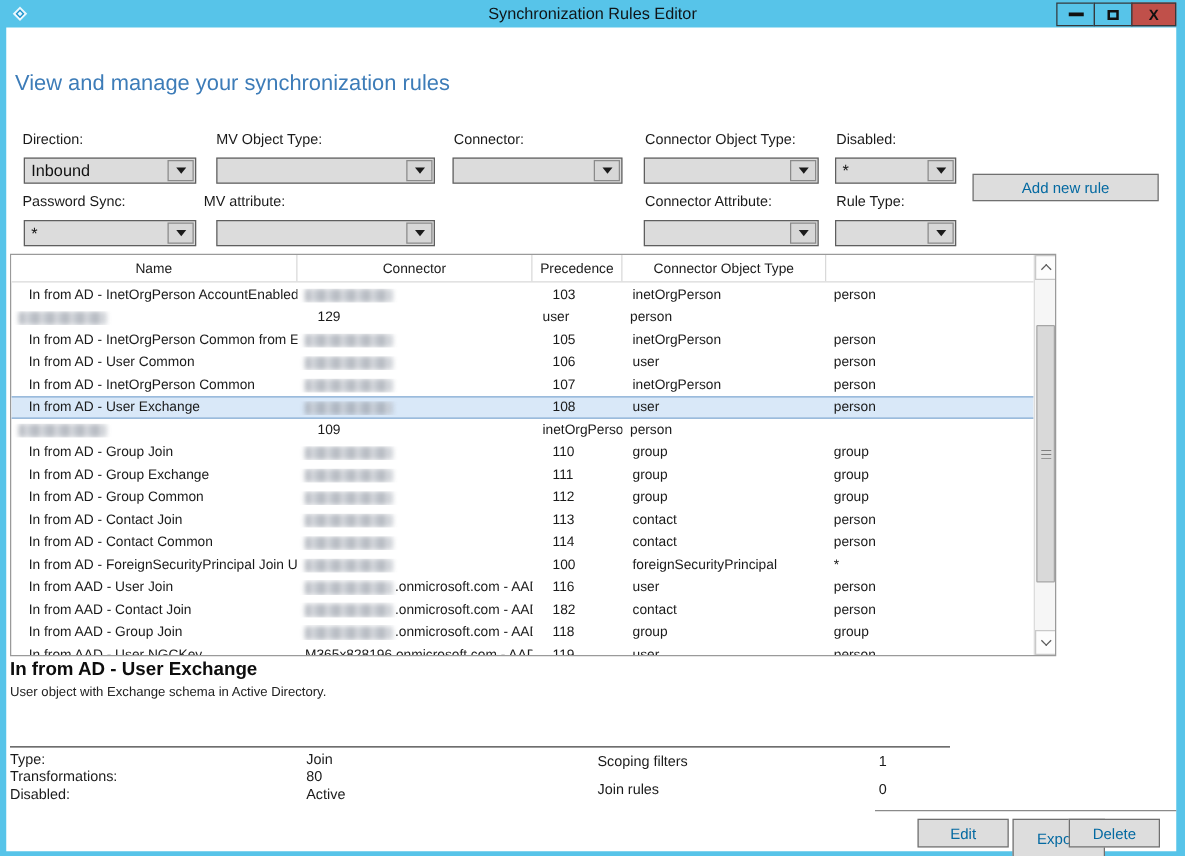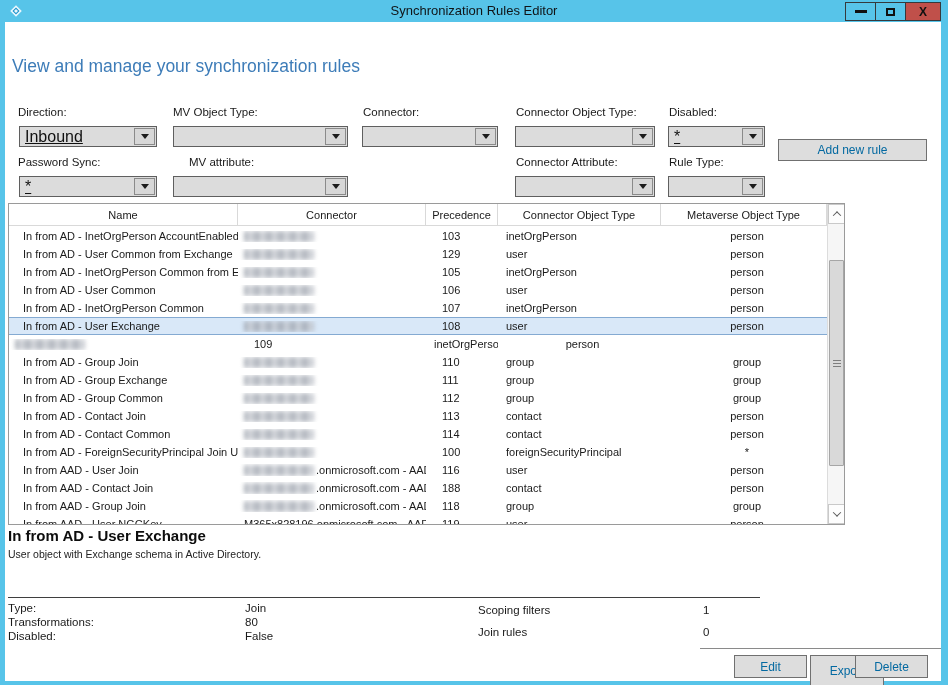--- a/index.html
+++ b/index.html
@@ -27,36 +27,36 @@
   #btn-close{left:905px;width:36px;background:var(--close);}
   .glyph-min{width:12px;height:3px;background:#111;}
   .glyph-max{width:9px;height:8px;border:2px solid #111;}
   .glyph-close{font-size:12px;font-weight:bold;color:#111;line-height:1;}
   
   #content{position:absolute;left:5px;top:22px;width:936px;height:659px;background:#ffffff;}
   
   #page-heading{position:absolute;left:7px;top:34px;font-size:17.5px;color:var(--heading);}
   .flabel{position:absolute;font-size:11.5px;color:#1a1a1a;}
   .combo{position:absolute;height:21px;background:var(--combo-bg);border:1px solid var(--combo-border);display:flex;align-items:center;}
-  .combo-value{flex:1;font-size:16px;padding-left:5px;color:#111;white-space:nowrap;overflow:hidden;text-decoration:underline;}
+  .combo-value{flex:1;font-size:13px;padding-left:5px;color:#111;white-space:nowrap;overflow:hidden;}
   .combo-arrow{width:21px;height:17px;margin:1px;border:1px solid #8a8a8a;background:#d7d7d7;display:flex;align-items:center;justify-content:center;}
   .combo-arrow::after{content:'';border-left:4px solid transparent;border-right:4px solid transparent;border-top:5px solid #1b1b1b;}
   .pushbtn{position:absolute;background:var(--btn-bg);border:1px solid var(--btn-border);font-size:12px;display:flex;align-items:center;justify-content:center;color:#0369a1;cursor:default;}
   
   #rules-table{position:absolute;left:3px;top:181px;width:837px;height:322px;border:1px solid #9a9a9a;background:#fff;overflow:hidden;}
   #theader{position:absolute;left:0;top:0;width:818px;height:22px;display:grid;grid-template-columns:229px 188px 72px 163px 166px;border-bottom:1px solid #d9d9d9;background:#fff;}
   .hcell{display:flex;align-items:center;justify-content:center;font-size:11px;border-right:1px solid #d9d9d9;white-space:nowrap;overflow:hidden;}
   #tbody{position:absolute;left:0;top:23px;width:818px;height:297px;overflow:hidden;}
   .trow{display:grid;grid-template-columns:229px 188px 72px 163px 166px;height:18px;align-items:center;font-size:11px;white-space:nowrap;}
   .trow>div{overflow:hidden;}
   .cell-name{padding-left:14px;}
   .cell-conn{padding-left:6px;display:flex;align-items:center;}
   .cell-prec{padding-left:16px;}
   .cell-cot{padding-left:8px;}
-  .cell-mot{padding-left:6px;text-align:center;}
+  .cell-mot{padding-left:6px;}
   .trow.selected{background:var(--selected-bg);border-top:1px solid var(--selected-border);border-bottom:1px solid var(--selected-border);height:18px;}
   .blur-blob{display:inline-block;width:70px;height:11px;margin-right:2px;border-radius:2px;
     background:repeating-linear-gradient(90deg,#9aa0aa 0 4px,#c9ccd2 4px 8px,#aab0b9 8px 12px);
     filter:blur(2px);opacity:.75;flex:0 0 auto;}
   
   #vscroll{position:absolute;right:0;top:0;width:17px;height:320px;background:#f6f6f6;border-left:1px solid #dcdcdc;}
   .scroll-btn{position:absolute;left:0;width:17px;height:20px;background:#fdfdfd;border:1px solid #c9c9c9;display:flex;align-items:center;justify-content:center;}
   #scroll-up{top:0;}
   #scroll-down{bottom:0;}
   .chev{width:6px;height:6px;border-left:1.5px solid #5a5a5a;border-top:1.5px solid #5a5a5a;}
@@ -120,21 +120,21 @@
       <span class="combo-arrow"></span>
     </div>
     <div class="combo" style="left:663px;top:104px;width:97px;">
       <span class="combo-value">*</span>
       <span class="combo-arrow"></span>
     </div>
 
     <div class="pushbtn" style="left:773px;top:117px;width:149px;height:22px;">Add new rule</div>
 
     <div class="flabel" style="left:13px;top:134px;">Password Sync:</div>
-    <div class="flabel" style="left:184px;top:134px;">MV attribute:</div>
+    <div class="flabel" style="left:158px;top:134px;">MV attribute:</div>
     <div class="flabel" style="left:511px;top:134px;">Connector Attribute:</div>
     <div class="flabel" style="left:664px;top:134px;">Rule Type:</div>
 
     <div class="combo" style="left:14px;top:154px;width:138px;">
       <span class="combo-value">*</span>
       <span class="combo-arrow"></span>
     </div>
     <div class="combo" style="left:168px;top:154px;width:175px;">
       <span class="combo-value"></span>
       <span class="combo-arrow"></span>
@@ -147,34 +147,32 @@
       <span class="combo-value"></span>
       <span class="combo-arrow"></span>
     </div>
 
     <div id="rules-table">
       <div id="theader">
         <div class="hcell">Name</div>
         <div class="hcell">Connector</div>
         <div class="hcell">Precedence</div>
         <div class="hcell">Connector Object Type</div>
-        <div class="hcell">Metaverse Object Type</div>
       </div>
       <div id="tbody">
           <div class="trow">
     <div class="cell-name">In from AD - InetOrgPerson AccountEnabled</div>
     <div class="cell-conn">
               <span class="blur-blob"></span>
             </div>
     <div class="cell-prec">103</div>
     <div class="cell-cot">inetOrgPerson</div>
     <div class="cell-mot">person</div>
   </div>
           <div class="trow">
-    <div class="cell-name">In from AD - User Common from Exchange</div>
     <div class="cell-conn">
               <span class="blur-blob"></span>
             </div>
     <div class="cell-prec">129</div>
     <div class="cell-cot">user</div>
     <div class="cell-mot">person</div>
   </div>
           <div class="trow">
     <div class="cell-name">In from AD - InetOrgPerson Common from E:</div>
     <div class="cell-conn">
@@ -282,21 +280,21 @@
     <div class="cell-prec">116</div>
     <div class="cell-cot">user</div>
     <div class="cell-mot">person</div>
   </div>
           <div class="trow">
     <div class="cell-name">In from AAD - Contact Join</div>
     <div class="cell-conn">
               <span class="blur-blob"></span>
               <span>.onmicrosoft.com - AAD</span>
             </div>
-    <div class="cell-prec">188</div>
+    <div class="cell-prec">182</div>
     <div class="cell-cot">contact</div>
     <div class="cell-mot">person</div>
   </div>
           <div class="trow">
     <div class="cell-name">In from AAD - Group Join</div>
     <div class="cell-conn">
               <span class="blur-blob"></span>
               <span>.onmicrosoft.com - AAD</span>
             </div>
     <div class="cell-prec">118</div>
@@ -328,21 +326,21 @@
 
     <div id="detail-title">In from AD - User Exchange</div>
     <div id="detail-desc">User object with Exchange schema in Active Directory.</div>
     <div id="detail-hr"></div>
 
     <div class="dlabel" style="left:3px;top:580px;">Type:</div>
     <div class="dvalue" style="left:240px;top:580px;">Join</div>
     <div class="dlabel" style="left:3px;top:594px;">Transformations:</div>
     <div class="dvalue" style="left:240px;top:594px;">80</div>
     <div class="dlabel" style="left:3px;top:608px;">Disabled:</div>
-    <div class="dvalue" style="left:240px;top:608px;">False</div>
+    <div class="dvalue" style="left:240px;top:608px;">Active</div>
 
     <div class="dlabel" style="left:473px;top:582px;">Scoping filters</div>
     <div class="dvalue" style="left:698px;top:582px;">1</div>
     <div class="dlabel" style="left:473px;top:604px;">Join rules</div>
     <div class="dvalue" style="left:698px;top:604px;">0</div>
 
     <div id="buttons-hr"></div>
 
     <div class="pushbtn" style="left:685px;top:633px;width:73px;height:23px;margin-left:44px;">Edit</div>
     <div class="pushbtn" style="left:767px;top:633px;width:74px;height:31px;margin-left:38px;">Export</div>

